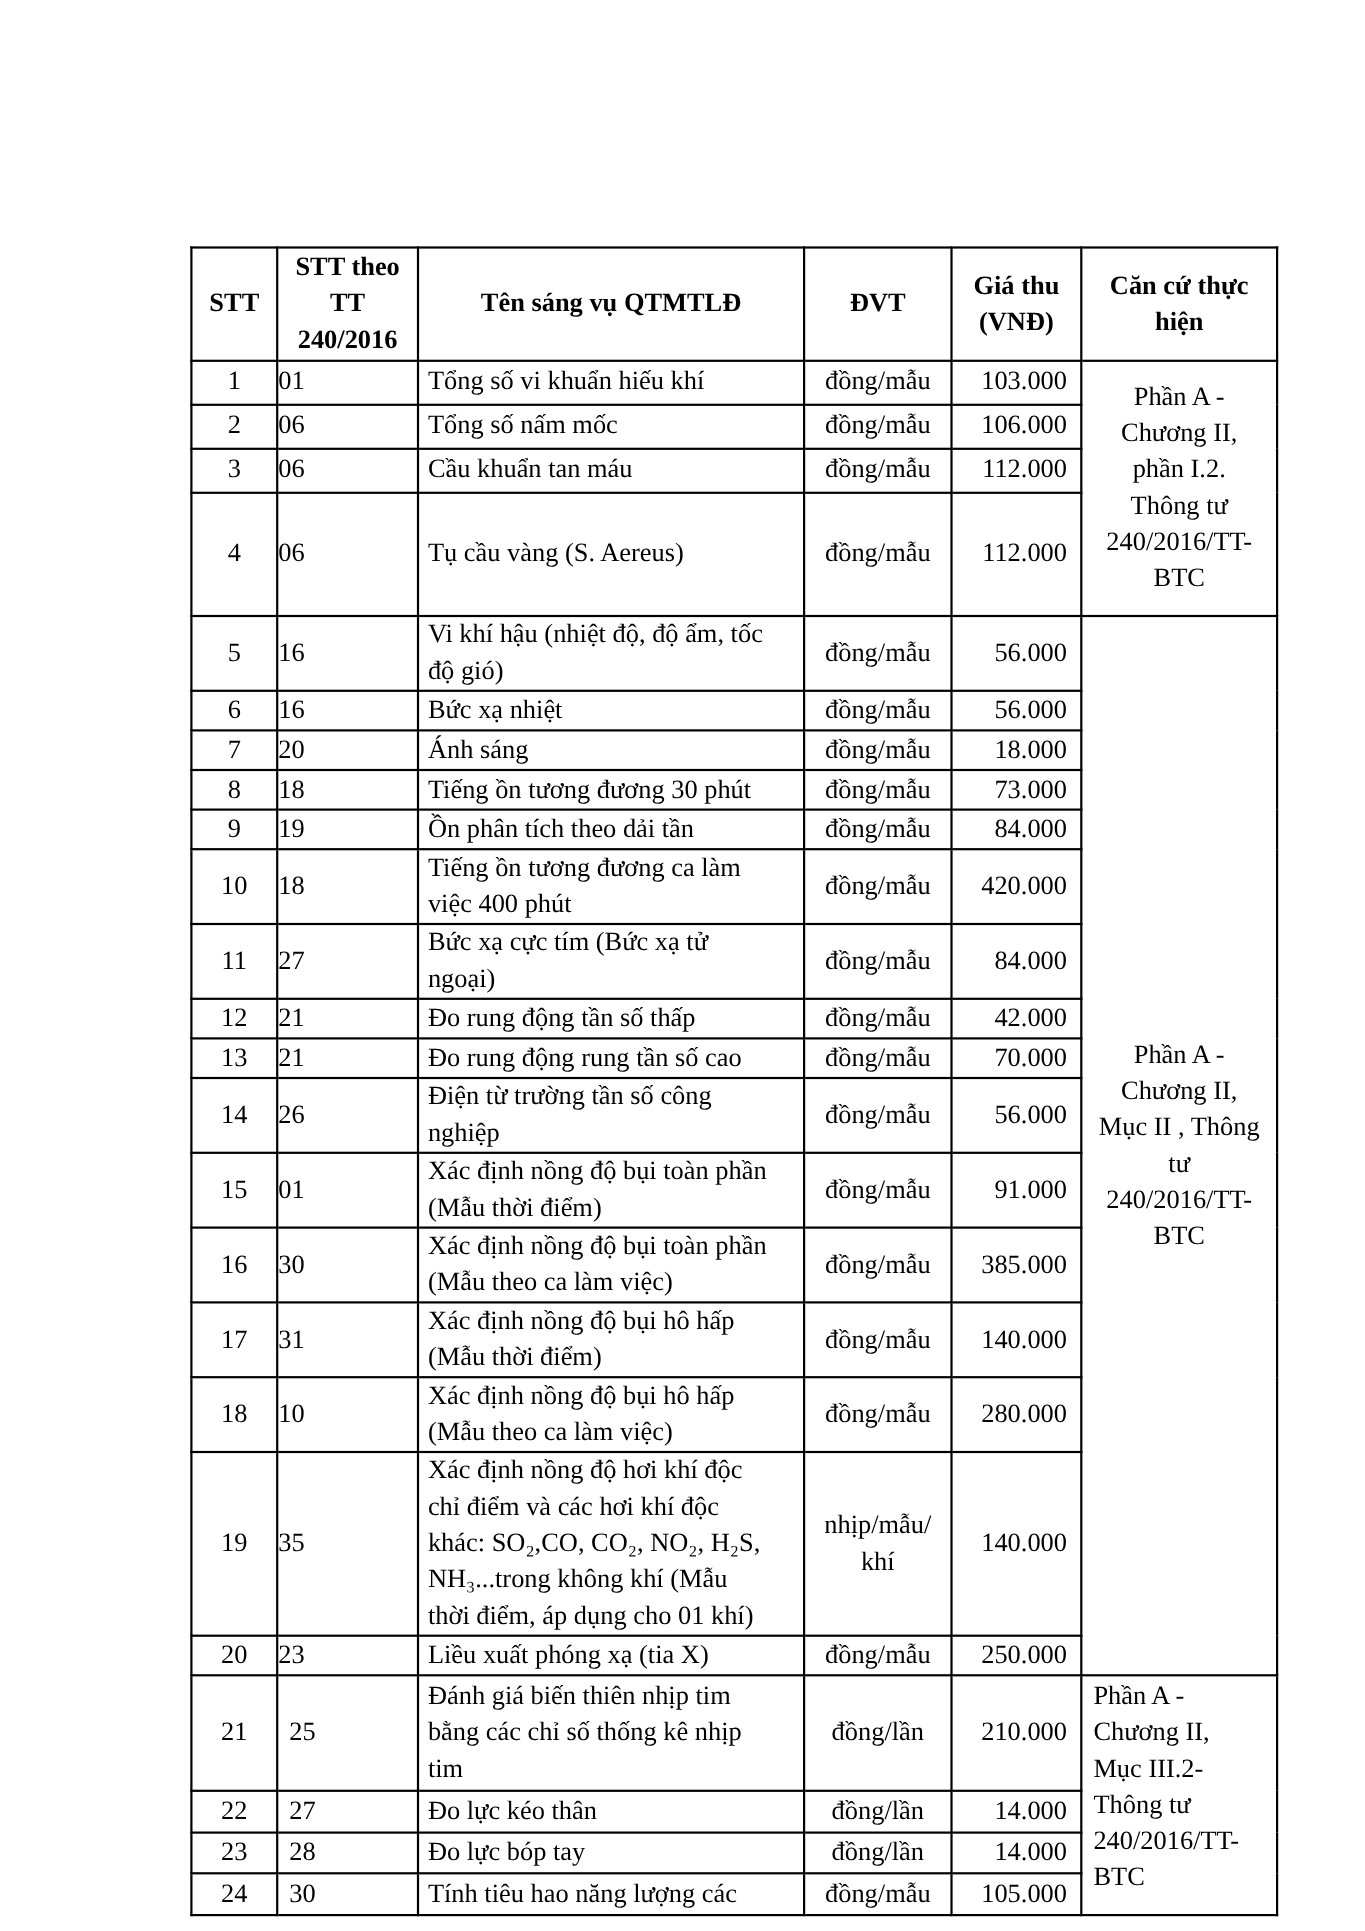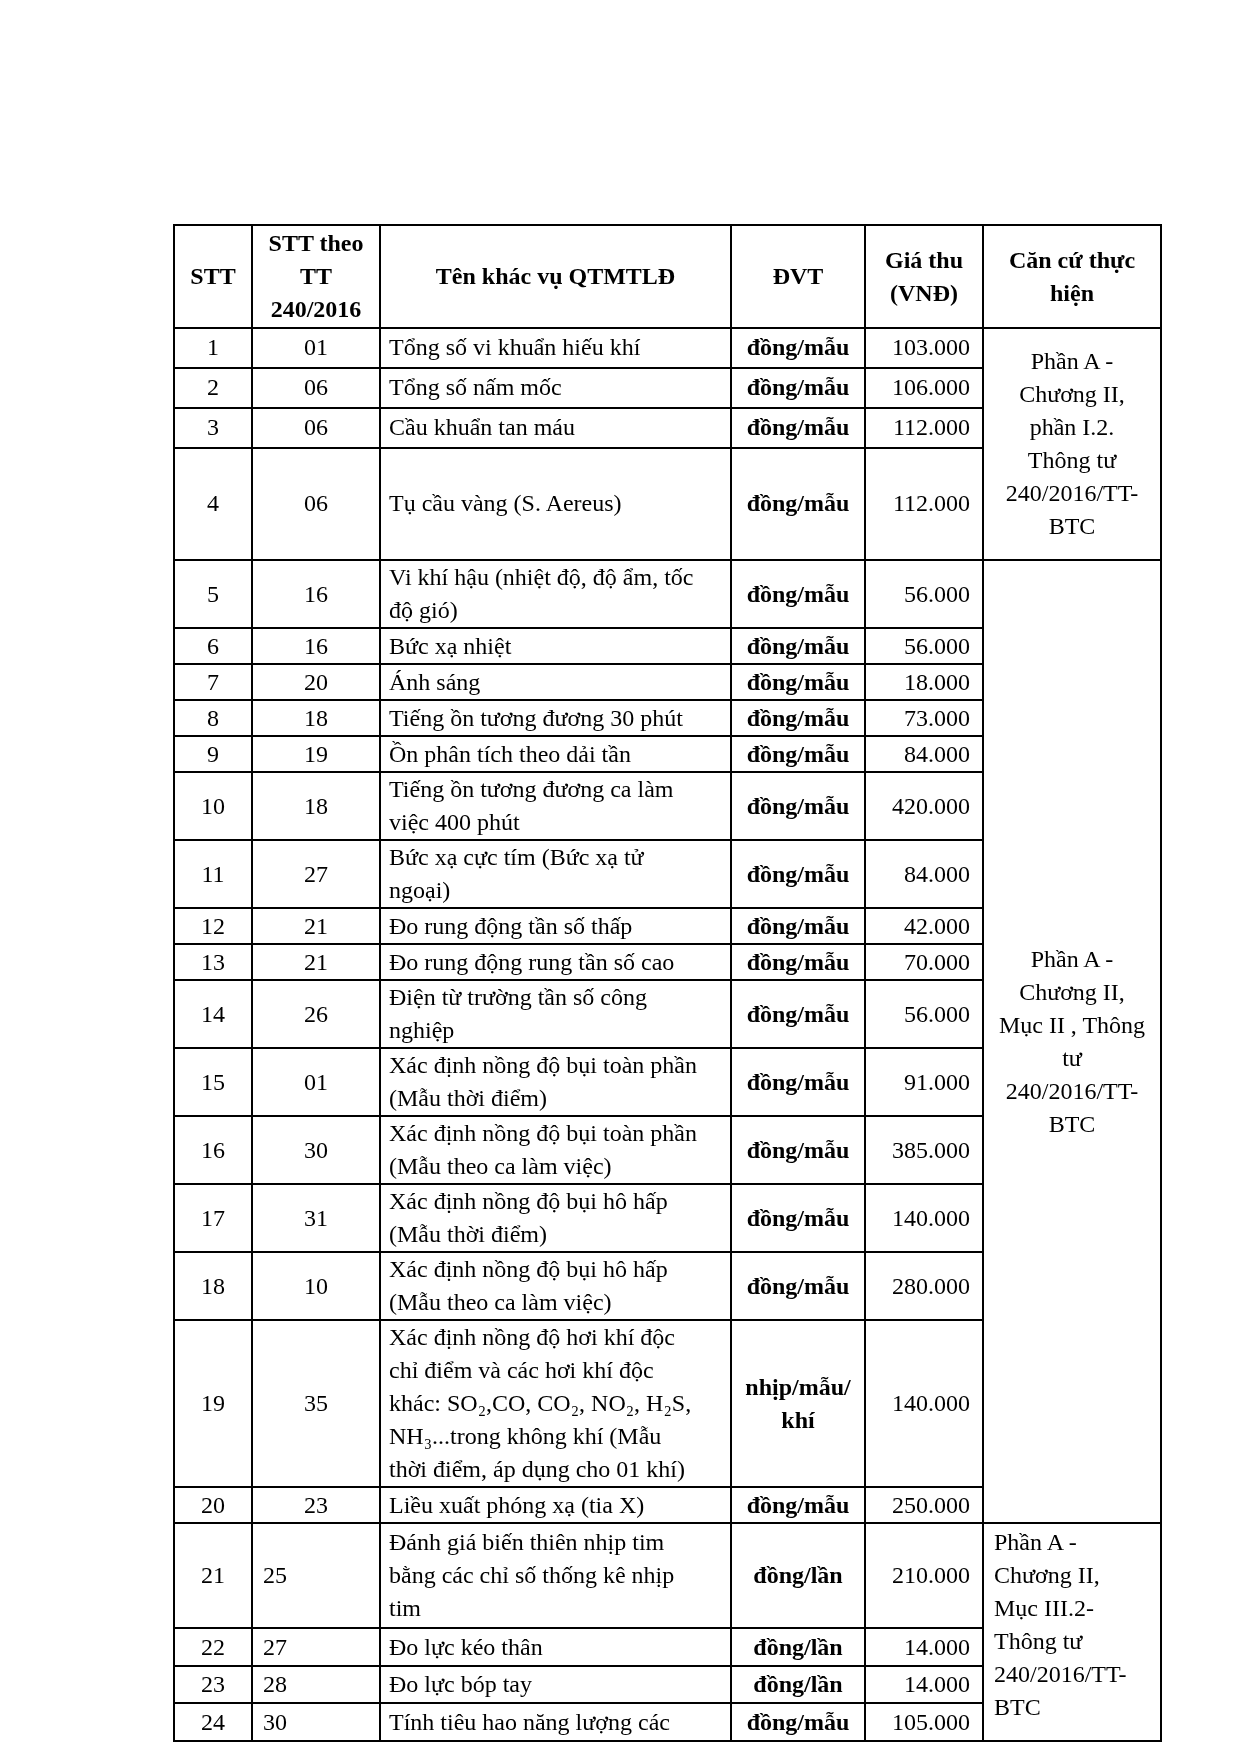--- a/index.html
+++ b/index.html
@@ -36,28 +36,28 @@
   .price-table tbody tr { height: 36px; }
   .price-table tbody tr:nth-child(4)  { height: 104px; }
   .price-table tbody tr:nth-child(1),
   .price-table tbody tr:nth-child(2),
   .price-table tbody tr:nth-child(3) { height: 37px; }
   .price-table th {
     font-weight: bold;
     text-align: center;
   }
   td.c-stt  { text-align: center; }
-  td.c-ref  { text-align: center; }
+  td.c-ref  { text-align: left; }
   td.c-ref.left { text-align: left; padding-left: 10px; margin-top: 48px; }
   td.c-service {
     text-align: left;
     padding-left: 8px;
     padding-right: 4px;
   }
-  td.c-unit { text-align: center; font-weight: bold; }
+  td.c-unit { text-align: center; }
   td.c-price {
     text-align: right;
     padding-right: 12px;
     border-radius: 12px;
   }
   td.c-cancu { text-align: center; padding: 16px 4px; }
   td.c-cancu.cc-left {
     text-align: left;
     vertical-align: top;
     padding-left: 10px;
@@ -76,21 +76,21 @@
       <col style="width:134px">
       <col style="width:118px">
       <col style="width:178px">
     </colgroup>
     <thead>
       <tr>
         <th>STT</th>
         <th>STT theo
 TT
 240/2016</th>
-        <th>Tên khác vụ QTMTLĐ</th>
+        <th>Tên sáng vụ QTMTLĐ</th>
         <th>ĐVT</th>
         <th>Giá thu
 (VNĐ)</th>
         <th>Căn cứ thực
 hiện</th>
       </tr>
     </thead>
     <tbody>
         <tr>
           <td class="c-stt">1</td>

